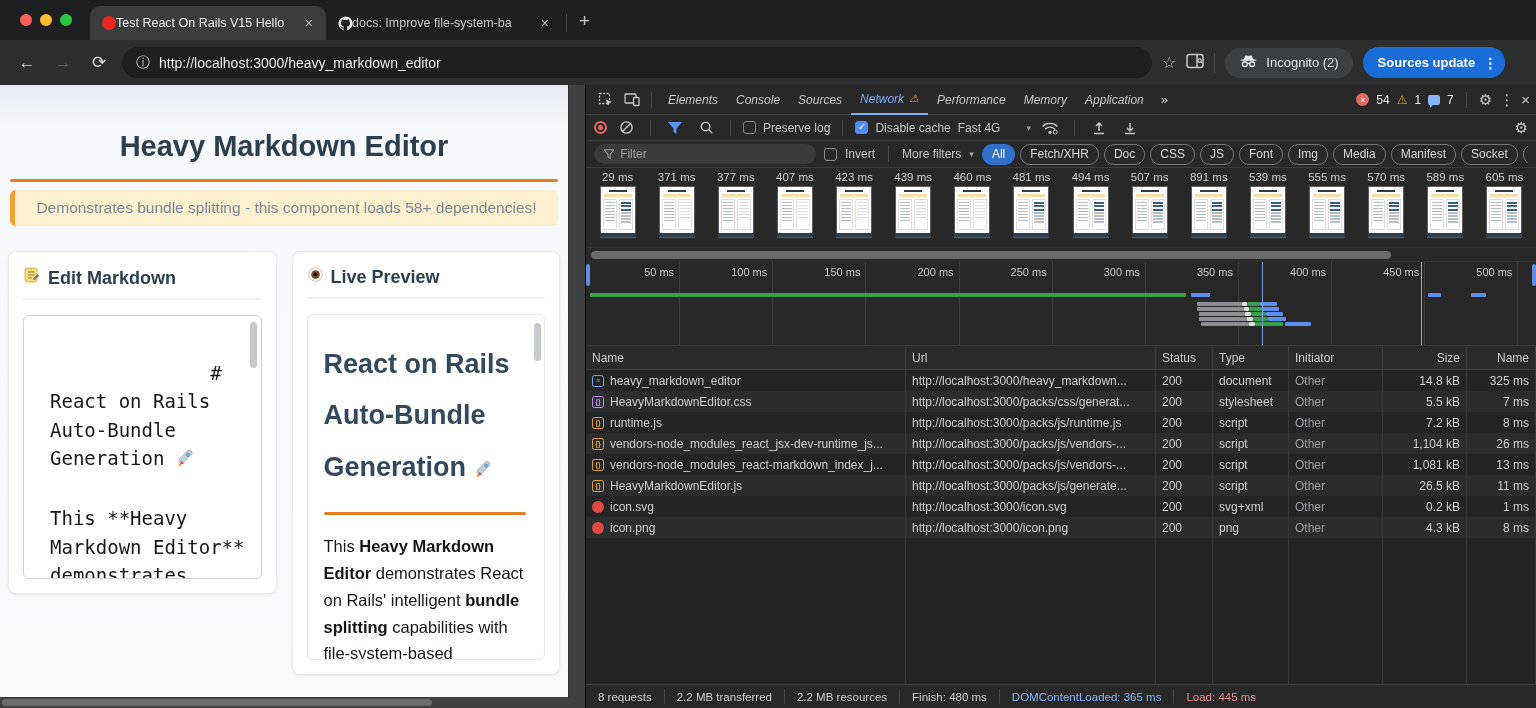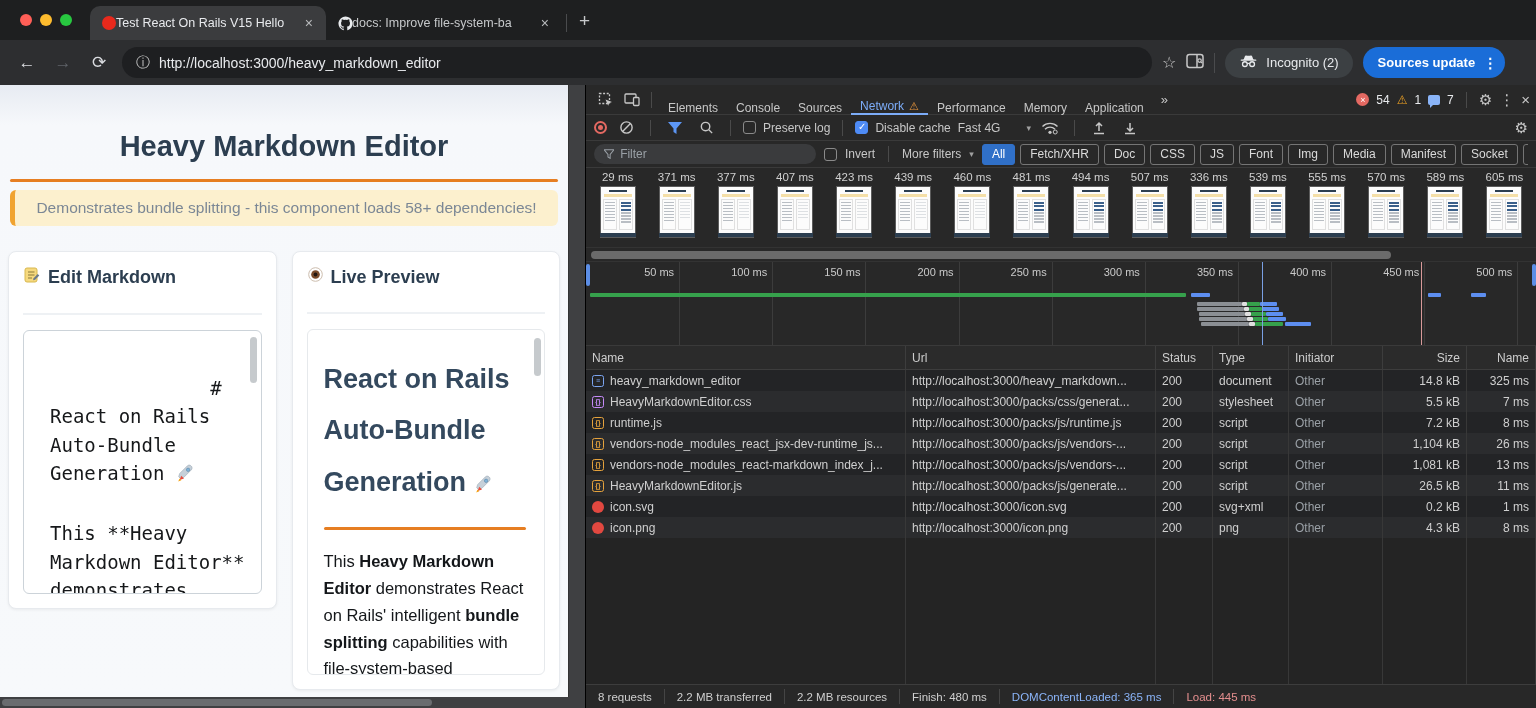--- a/index.html
+++ b/index.html
@@ -36,38 +36,38 @@
   .content { flex:1; display:flex; min-height:0; }
 
   
   .page { width:585px; flex:none; position:relative; background:linear-gradient(#e7ebf2, #f6f8fb 40px, #f7f9fb); overflow:hidden; }
   .page-inner { position:absolute; left:0; top:0; right:17px; bottom:11px; overflow:hidden; }
   .pg-title { margin-top:45px; text-align:center; font-size:29px; font-weight:bold; color:#2c3e50; }
   .pg-hr { height:3px; background:#e67e22; margin:16px 10px 0 10px; border-radius:2px; }
   .pg-banner { margin:8px 10px 0 10px; background:#fcf0ce; border-left:5px solid #f0a330; border-radius:6px; padding:9px 6px; text-align:center; color:#7b8795; font-size:15.5px; }
   .pg-cards { display:flex; gap:15px; padding:25px 8px 0 8px; align-items:flex-start; }
   .card { background:#fff; border:1px solid #e7eaee; border-radius:8px; box-shadow:0 1px 3px rgba(0,0,0,.06); padding:14px; flex:1; min-width:0; }
-  .card-h { display:flex; align-items:center; gap:7px; font-size:18px; font-weight:bold; color:#2c3e50; padding-bottom:24px; border-bottom:2px solid #eef1f4; margin-bottom:15px; }
+  .card-h { display:flex; align-items:flex-end; gap:7px; font-size:18px; font-weight:bold; color:#2c3e50; padding-bottom:9px; border-bottom:2px solid #eef1f4; margin-bottom:15px; }
   .editor-box { border:1px solid #ccd3d9; border-radius:6px; padding:14px 16px 10px 26px; font-family:"DejaVu Sans Mono", monospace; font-size:19px; line-height:1.5; color:#16181a; height:264px; position:relative; white-space:pre-wrap; overflow:hidden; }
   .scrollthumb { position:absolute; width:7px; background:#c6cacd; border-radius:4px; }
   .preview-box { border:1px solid #e6e9ec; border-radius:6px; padding:4px 18px 0 16px; height:346px; position:relative; overflow:hidden; }
   .pv-h1 { font-size:27px; font-weight:bold; color:#34495e; line-height:1.9; margin-top:20px; }
   .pv-hr { height:3px; background:#e67e22; margin:16px 0 18px 0; border-radius:2px; }
   .pv-p { font-size:16.5px; line-height:1.63; color:#14171a; }
   .page-vscroll { position:absolute; top:0; right:0; bottom:11px; width:17px; background:#3f4042; border-left:1px solid #333; }
   .page-hscroll { position:absolute; left:0; right:0; bottom:0; height:11px; background:#3f4042; }
   .page-hscroll .hthumb { position:absolute; left:2px; top:2px; height:7px; width:430px; background:#6a6c6f; border-radius:4px; }
 
   
   .devtools { flex:1; background:#282828; border-left:1px solid #000; display:flex; flex-direction:column; min-width:0; color:#c7c7c7; font-size:12px; }
   .dt-tabbar { height:30px; display:flex; align-items:center; border-bottom:1px solid #3a3a3a; padding:0 6px 0 8px; gap:2px; flex:none; }
   .dt-ico { width:24px; height:24px; display:flex; align-items:center; justify-content:center; flex:none; }
   .dt-sep { width:1px; height:16px; background:#4a4a4a; margin:0 5px; flex:none; }
   #dt-tabs { display:flex; height:30px; }
-  .dt-tab { display:flex; align-items:flex-end; gap:5px; padding:0 9px; color:#c7c7c7; position:relative; white-space:nowrap; }
+  .dt-tab { display:flex; align-items:center; gap:5px; padding:0 9px; color:#c7c7c7; position:relative; white-space:nowrap;font-style:italic; }
   .dt-tab.active { color:#7cacf8; border-bottom:2.5px solid #7cacf8; }
   .dt-tab-warn { color:#e8953c; font-size:11px; }
   .dt-more { padding:0 6px; font-size:13px; }
   .dt-tab-right { margin-left:auto; display:flex; align-items:center; gap:7px; }
   .err-dot { width:13px; height:13px; border-radius:50%; background:#e46962; color:#fff; font-size:9px; display:flex; align-items:center; justify-content:center; }
   .badge-num { color:#e8eaed; }
   .warn-tri { color:#f5a623; font-size:12px; }
   .bubble { width:12px; height:10px; background:#8ab4f8; border-radius:2px; position:relative; }
   .bubble:after { content:""; position:absolute; left:2px; bottom:-3px; border:3px solid transparent; border-top-color:#8ab4f8; border-left-color:#8ab4f8; }
   .glyph { font-size:15px; color:#c7c7c7; }
@@ -81,21 +81,21 @@
   .lbl { white-space:nowrap; }
   .caret { font-size:9px; color:#a0a0a0; }
   .throttle { display:flex; align-items:center; gap:26px; }
   .spacer { flex:1; }
 
   .dt-filterrow { height:27px; display:flex; align-items:center; gap:8px; padding:0 8px; border-bottom:1px solid #3a3a3a; flex:none; }
   .filterpill { width:222px; height:20px; background:#3a3b3d; border-radius:11px; display:flex; align-items:center; gap:6px; padding:0 10px; flex:none; }
   .filterpill input { background:transparent; border:none; outline:none; color:#e8eaed; font-size:12px; width:100%; font-family:"Liberation Sans",sans-serif; }
   .filterpill input::placeholder { color:#9aa0a6; }
   #dt-chips { display:flex; gap:5px; align-items:center; overflow:hidden; }
-  .chip { border:1px solid #757575; border-radius:3px; padding:2.5px 9px; font-size:12px; color:#dadada; white-space:nowrap; }
+  .chip { border:1px solid #757575; border-radius:10px; padding:2.5px 9px; font-size:12px; color:#dadada; white-space:nowrap; }
   .chip.active { background:#3070c8; border-color:#3070c8; color:#fff; }
 
   .dt-filmstrip { height:80px; display:flex; padding:3px 2px 0 2px; border-bottom:1px solid #333; flex:none; }
   .frame { flex:1; display:flex; flex-direction:column; align-items:center; gap:3px; }
   .frame-label { font-size:11.5px; color:#d0d0d0; }
   .thumb { width:36px; height:52px; background:#fcfcfc; border:1px solid #5c5c5c; display:flex; flex-direction:column; align-items:center; padding-top:3px; gap:2px; }
   .t-title { width:18px; height:2px; background:#2c3e50; }
   .t-banner { width:28px; height:3px; background:#f4dfa8; }
   .t-cols { display:flex; gap:2px; width:30px; flex:1; }
   .t-col { flex:1; border:0.5px solid #e0e0e0; padding:1.5px 1px; display:flex; flex-direction:column; gap:1.5px; }
@@ -663,21 +663,21 @@
                   <div class="t-line"></div>
                   <div class="t-line"></div>
                   <div class="t-line"></div>
                   <div class="t-line"></div>
                 </div>
               </div>
               <div class="t-footer"></div>
             </div>
           </div>
           <div class="frame">
-            <div class="frame-label">336 ms</div>
+            <div class="frame-label">891 ms</div>
             <div class="thumb">
               <div class="t-title"></div>
               <div class="t-banner"></div>
               <div class="t-cols">
                 <div class="t-col">
                   <div class="t-line"></div>
                   <div class="t-line"></div>
                   <div class="t-line"></div>
                   <div class="t-line"></div>
                   <div class="t-line"></div>

